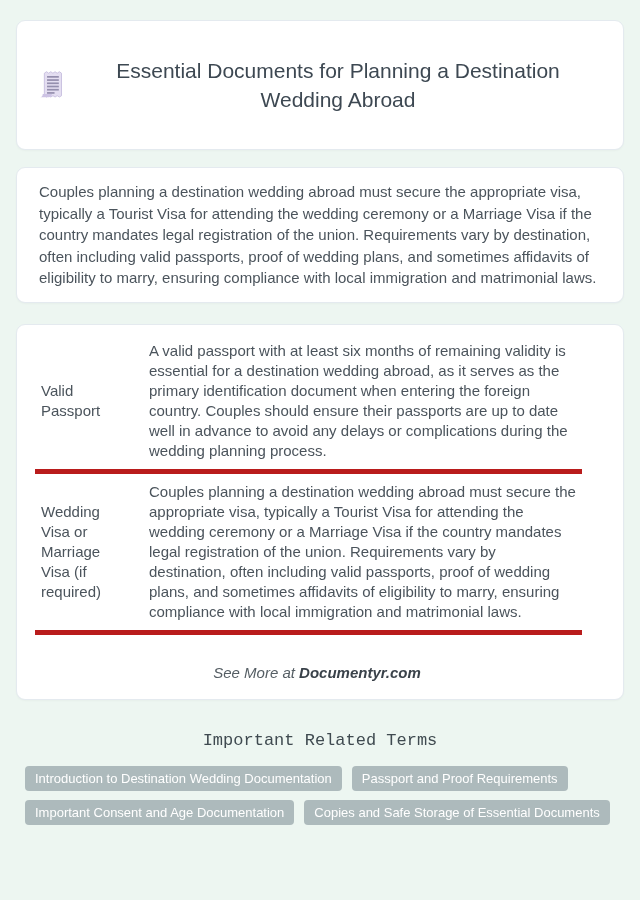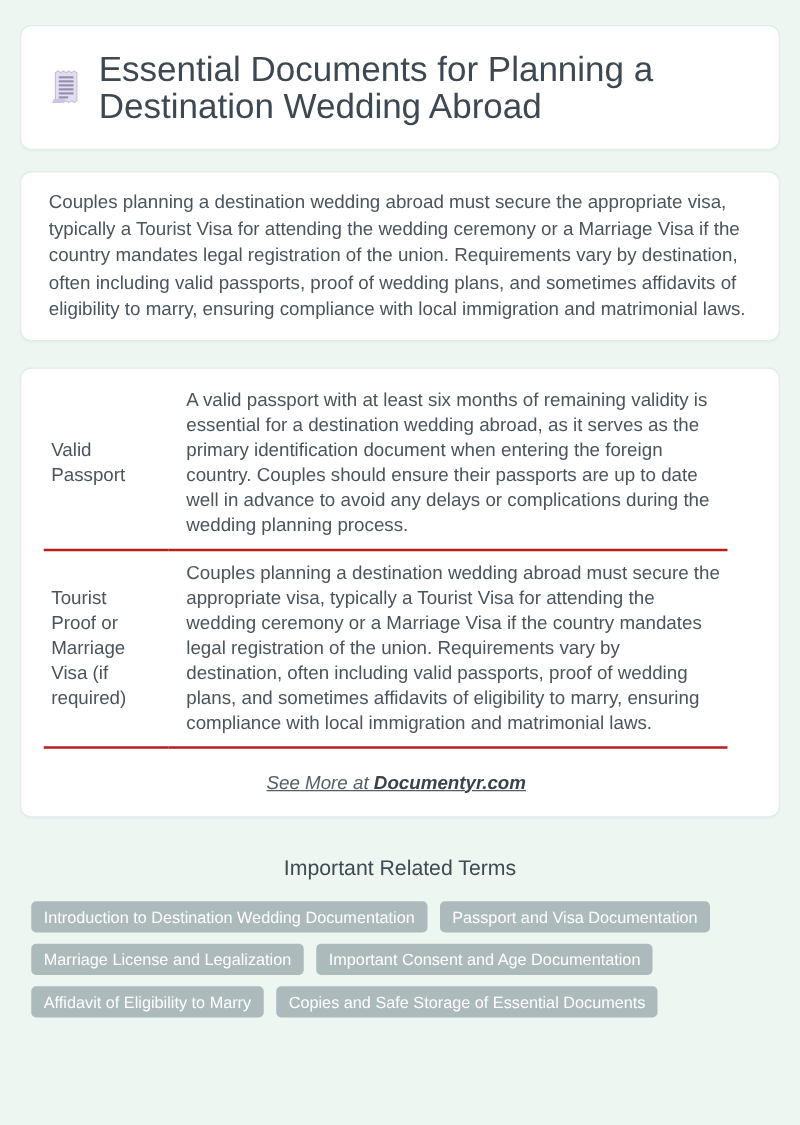--- a/index.html
+++ b/index.html
@@ -33,22 +33,23 @@
   .title-icon {
     width: 34px;
     flex: 0 0 34px;
     margin-right: 6px;
     display: flex;
     align-items: center;
     justify-content: center;
   }
   h1.page-title {
     flex: 1;
-    margin: 2px;
-    font-size: 28px;
+    margin: 17px;
+    text-align: center;
+    font-size: 21px;
     font-weight: 400;
     line-height: 29px;
     color: #3d4852;
   }
   
   .intro-card {
     margin-top: 17px;
     padding: 13px 22px;
     font-size: 15px;
     line-height: 21.5px;
@@ -60,51 +61,51 @@
     padding: 8px 24px 18px 18px;
   }
   table.terms-table {
     border-collapse: collapse;
     width: 97%;
     font-size: 15px;
     line-height: 20px;
     color: #4b545c;
   }
   .terms-table td {
-    border-bottom: 2px solid #b91c1c;
+    border-bottom: 5px solid #b91c1c;
     vertical-align: middle;
     padding: 8px 6px;
   }
   .terms-table td.term-cell {
     width: 84px;
     padding-right: 10px;
     margin-left: 20px;
   }
   .terms-table td.desc-cell {
     padding-left: 14px;
   }
   .see-more {
-    margin-top: 19px;
+    margin-top: 29px;
     text-align: center;
     font-style: italic;
     font-size: 15px;
     color: #555e64;
-    text-decoration: underline;
   }
   .see-more .brand {
     font-weight: bold;
     color: #3a424a;
   }
   
   .related-heading {
     margin: 31px 0 0 0;
     text-align: center;
     font-size: 17px;
     font-weight: 400;
     color: #3f4a50;
+    font-family: Liberation Mono, monospace;
   }
   .tags {
     margin: 16px 0 0 0;
     padding: 0 9px;
     display: flex;
     flex-wrap: wrap;
     gap: 9px 10px;
   }
   .tag {
     background: #adbabc;
@@ -145,34 +146,32 @@
   </div>
 
   <div class="card table-card">
     <table class="terms-table">
       <tbody>
         <tr>
           <td class="term-cell">Valid Passport</td>
           <td class="desc-cell">A valid passport with at least six months of remaining validity is essential for a destination wedding abroad, as it serves as the primary identification document when entering the foreign country. Couples should ensure their passports are up to date well in advance to avoid any delays or complications during the wedding planning process.</td>
         </tr>
         <tr>
-          <td class="term-cell">Tourist Proof or Marriage Visa (if required)</td>
+          <td class="term-cell">Wedding Visa or Marriage Visa (if required)</td>
           <td class="desc-cell">Couples planning a destination wedding abroad must secure the appropriate visa, typically a Tourist Visa for attending the wedding ceremony or a Marriage Visa if the country mandates legal registration of the union. Requirements vary by destination, often including valid passports, proof of wedding plans, and sometimes affidavits of eligibility to marry, ensuring compliance with local immigration and matrimonial laws.</td>
         </tr>
       </tbody>
     </table>
     <div class="see-more">
       <span>See More at </span><span class="brand">Documentyr.com</span>
     </div>
   </div>
 
   <h2 class="related-heading">Important Related Terms</h2>
 
   <div class="tags">
     <span class="tag">Introduction to Destination Wedding Documentation</span>
-    <span class="tag">Passport and Visa Documentation</span>
-    <span class="tag">Marriage License and Legalization</span>
+    <span class="tag">Passport and Proof Requirements</span>
     <span class="tag">Important Consent and Age Documentation</span>
-    <span class="tag">Affidavit of Eligibility to Marry</span>
     <span class="tag">Copies and Safe Storage of Essential Documents</span>
   </div>
 
 </div>
 
 </body></html>

